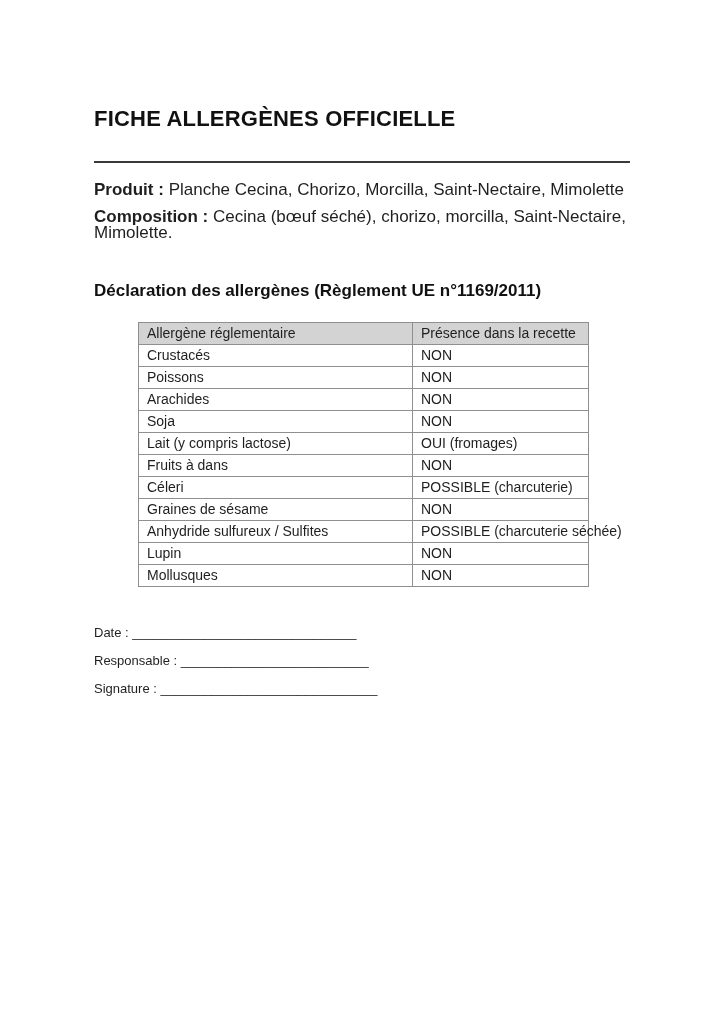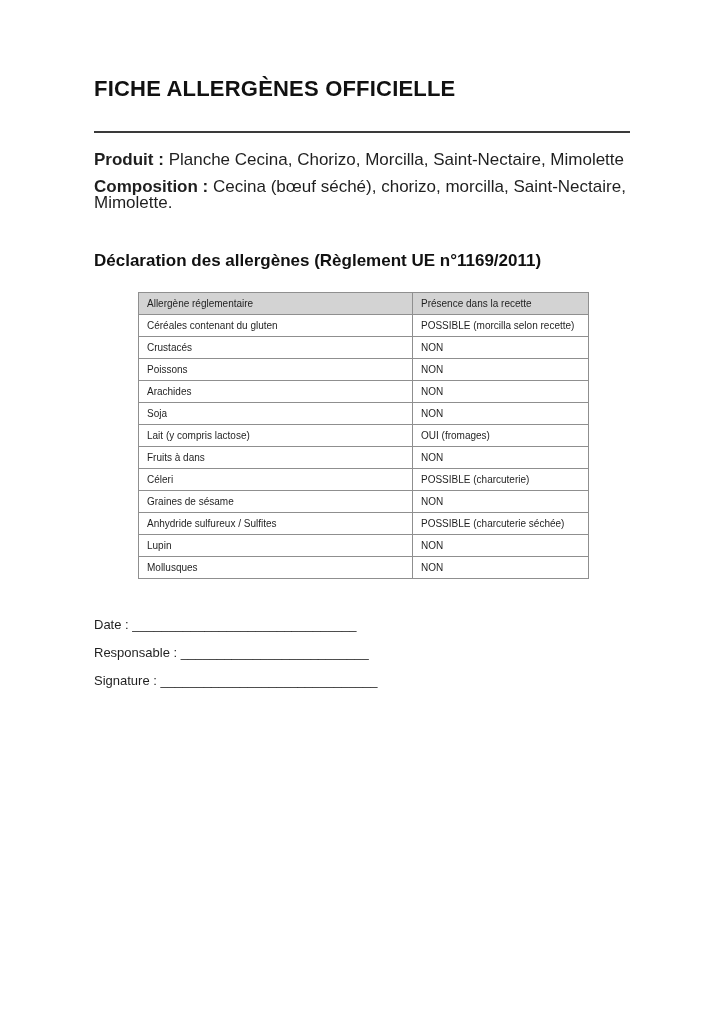--- a/index.html
+++ b/index.html
@@ -14,21 +14,21 @@
     width: 724px;
     height: 1024px;
     font-family: "Liberation Sans", "DejaVu Sans", sans-serif;
     color: var(--text-color);
     overflow: hidden;
   }
   .page {
     width: 724px;
     height: 724px;
     background: #ffffff;
-    padding: 76px 94px 0 94px;
+    padding: 106px 94px 0 94px;
     border-radius: 16px;
   }
   h1.doc-title {
     font-size: 22px;
     font-weight: bold;
     letter-spacing: 0.2px;
     color: #111111;
   }
   .rule {
     border: 0;
@@ -46,21 +46,21 @@
     margin-top: 40px;
     font-size: 17px;
     font-weight: bold;
     color: #111111;
   }
   table.allergen-table {
     margin: 21px 0 0 44px;
     width: 450px;
     border-collapse: collapse;
     table-layout: fixed;
-    font-size: 10px;
+    font-size: 14px;
   }
   col.col-allergen  { width: 274px; }
   col.col-presence  { width: 176px; }
   .allergen-table th,
   .allergen-table td {
     border: 1px solid var(--border-color);
     padding: 4px 8px;
     text-align: left;
     vertical-align: middle;
     font-weight: normal;
@@ -106,24 +106,20 @@
       <col class="col-allergen">
       <col class="col-presence">
     </colgroup>
     <thead>
       <tr>
         <th>Allergène réglementaire</th>
         <th>Présence dans la recette</th>
       </tr>
     </thead>
     <tbody>
-        <tr>
-          <td>Céréales contenant du gluten</td>
-          <td>POSSIBLE (morcilla selon recette)</td>
-        </tr>
         <tr>
           <td>Crustacés</td>
           <td>NON</td>
         </tr>
         <tr>
           <td>Poissons</td>
           <td>NON</td>
         </tr>
         <tr>
           <td>Arachides</td>

